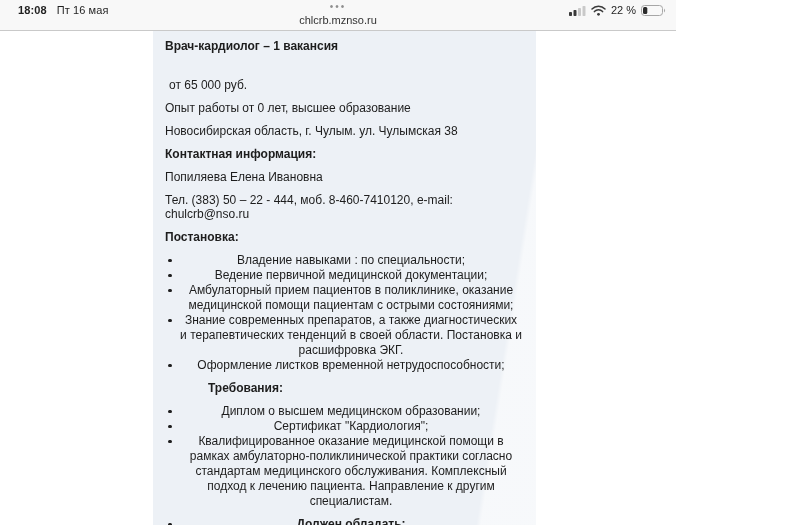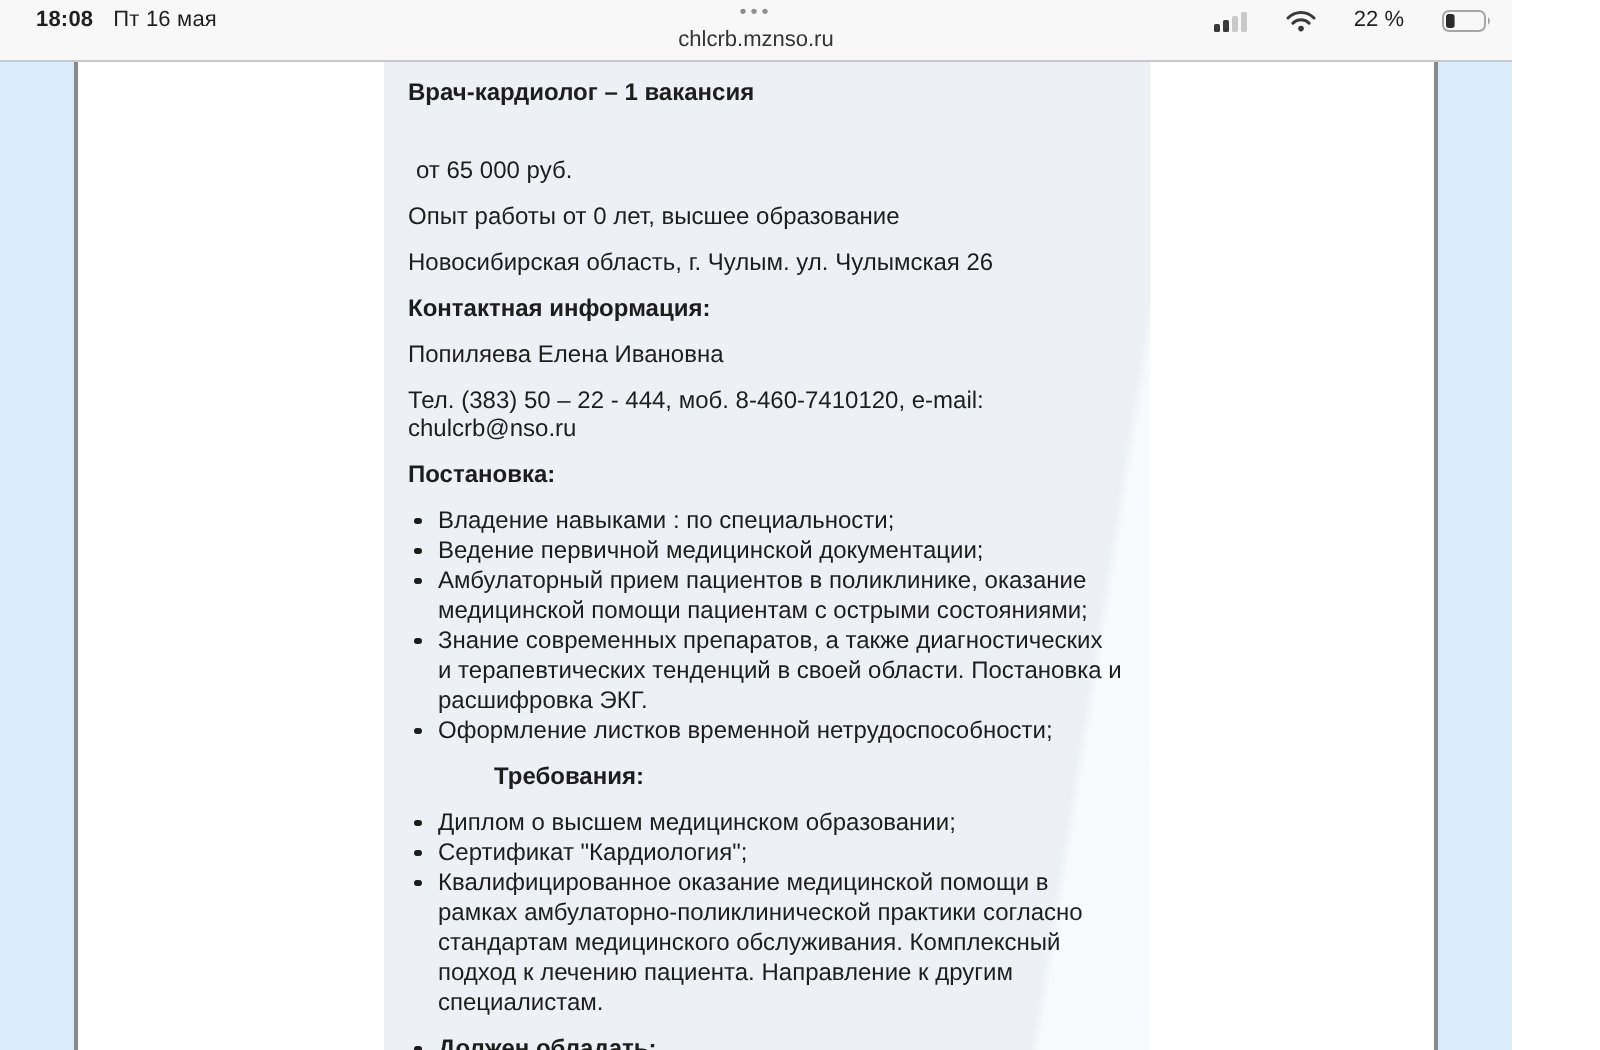--- a/index.html
+++ b/index.html
@@ -1,51 +1,51 @@
 <!DOCTYPE html>
 <html><head>
 <meta charset="utf-8">
 <style>
   * { margin:0; padding:0; box-sizing:border-box; }
   html,body { width:800px; height:525px; overflow:hidden; }
   body { font-family:"Liberation Sans", sans-serif; background:#fff; }
 
-  .screen { position:relative; width:756px; height:525px; overflow:hidden; }
+  .screen { position:relative; width:676px; height:525px; overflow:hidden; }
 
   
   .header { position:relative; height:31px; background:#f8f8f8; border-bottom:1px solid #c9c9c9; }
   .time-date { position:absolute; left:18px; top:4px; font-size:11px; color:#1f1f1f; font-weight:700; letter-spacing:.1px; }
   .time-date .date { font-weight:400; margin-left:10px; }
   .menu-dots { position:absolute; left:0; right:0; top:1px; text-align:center; font-size:10px; color:#8e8e8e; letter-spacing:2px; cursor:default; }
   .url-text { position:absolute; left:0; right:0; top:14px; text-align:center; font-size:11px; color:#333; }
-  .status-icons { position:absolute; right:10px; top:4px; display:flex; align-items:center; gap:19px; }
+  .status-icons { position:absolute; right:10px; top:4px; display:flex; align-items:center; gap:5px; }
   .battery-label { font-size:11px; color:#1f1f1f; }
 
   
-  .page { display:flex; height:494px; }
+  .page { display:flex; height:494px;flex-direction:column; }
   .side-strip { width:37px; background:#dcebfc; }
   .side-border { width:2px; background:#8a8a8a; }
   .paper { flex:1; background:#ffffff; position:relative; }
 
   
   .panel {
     position:absolute; left:153px; top:0; width:383px; height:494px;
     background-color:#edf1f6;
     background-image:linear-gradient(99deg, rgba(255,255,255,0) 87%, rgba(255,255,255,.55) 88%);
     padding:8px 14px 0 12px;
     color:#1d1d1d; font-size:12px;
   }
   .panel p { line-height:14px; margin-bottom:9px; }
   .panel p.b { font-weight:700; }
   .panel p.title { margin-bottom:25px; }
   .panel p.salary { padding-left:4px; }
   .panel p.req-head { margin-left:43px; margin-top:2px; }
 
   ul.blist { list-style:none; margin:5px 0 8px 0; padding-left:3px; }
-  ul.blist > li { position:relative; padding-left:12px; line-height:15px; }
+  ul.blist > li { position:relative; padding-left:12px; line-height:15px;text-align:center; }
   ul.blist > li::before { content:""; position:absolute; left:0; top:5.5px; width:3.5px; height:3.5px; border-radius:50%; background:#1d1d1d; }
   ul.blist > li.b { font-weight:700; }
 
   .svg-icon { display:block; }
 </style>
 </head>
 <body>
 
 <div class="screen">
 
@@ -81,21 +81,21 @@
   <div class="page">
     <div class="side-strip"></div>
     <div class="side-border"></div>
 
     <div class="paper">
       <div class="panel">
 
         <p class="b title">Врач-кардиолог – 1 вакансия</p>
         <p class="salary">от 65 000  руб.</p>
         <p>Опыт работы от 0 лет, высшее образование</p>
-        <p>Новосибирская область, г. Чулым. ул. Чулымская 26</p>
+        <p>Новосибирская область, г. Чулым. ул. Чулымская 38</p>
         <p class="b">Контактная информация:</p>
         <p>Попиляева Елена Ивановна</p>
         <p>Тел. (383) 50 – 22 - 444, моб. 8-460-7410120, e-mail: chulcrb@nso.ru</p>
         <p class="b">Постановка:</p>
 
         <ul class="blist">
 
         <li>Владение навыками : по специальности;</li>
             <li>Ведение первичной медицинской документации;</li>
             <li>Амбулаторный прием пациентов в поликлинике, оказание медицинской помощи пациентам с острыми состояниями;</li>

